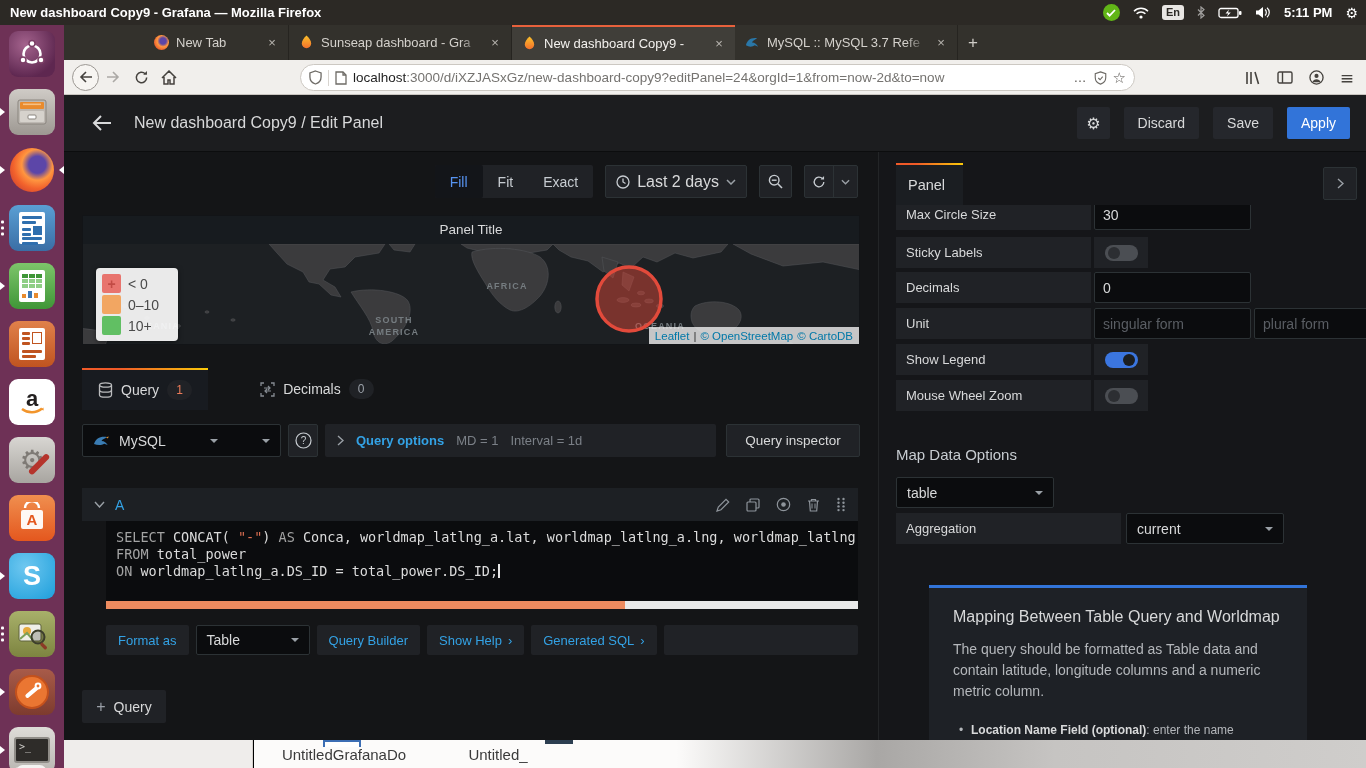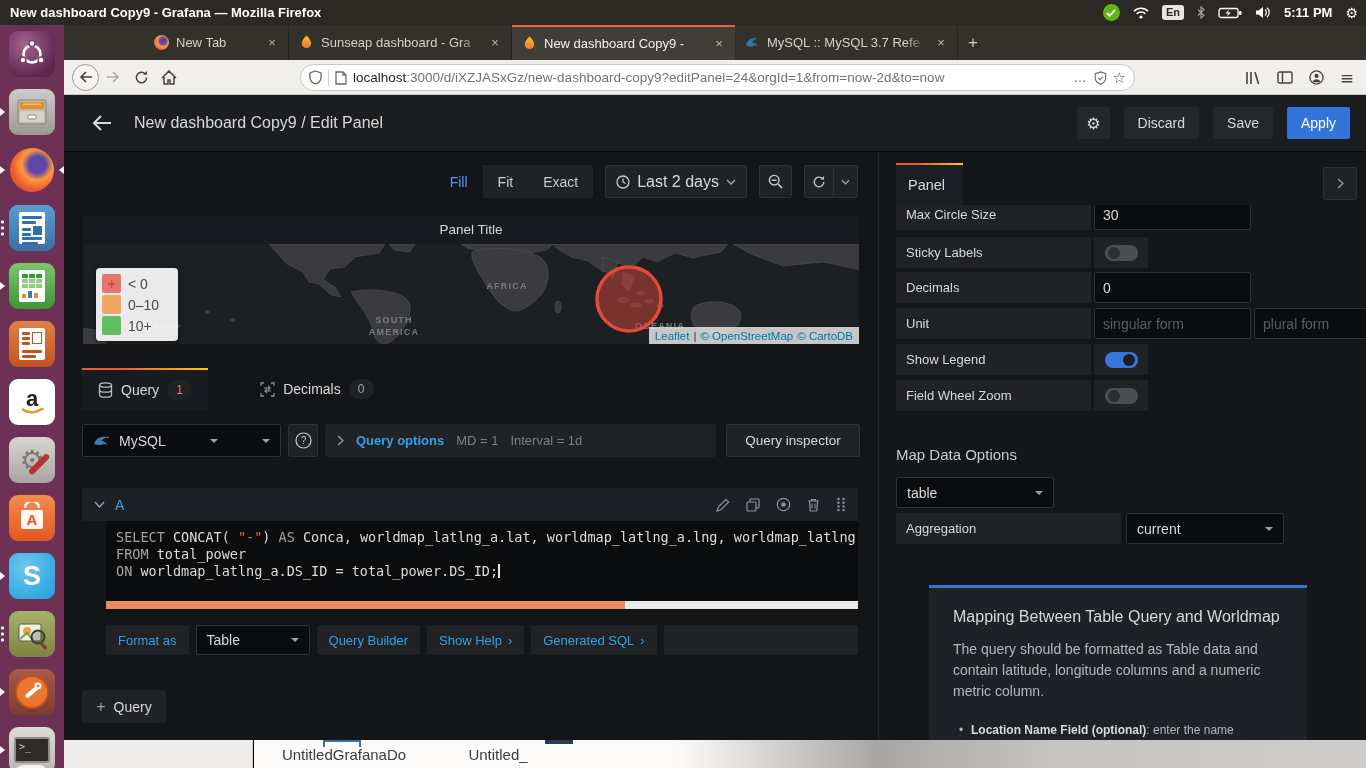--- a/index.html
+++ b/index.html
@@ -817,21 +817,21 @@
         </div>
         <div class="optrow" style="top:192px">
           <div class="optlabel">Show Legend</div>
           <div class="togglebox" data-on="true">
               <div class="track">
                 <div class="knob"></div>
               </div>
             </div>
         </div>
         <div class="optrow" style="top:228px">
-          <div class="optlabel">Field Wheel Zoom</div>
+          <div class="optlabel">Mouse Wheel Zoom</div>
           <div class="togglebox" data-on="false">
               <div class="track">
                 <div class="knob"></div>
               </div>
             </div>
         </div>
 
         <div id="mapdata-hdr">Map Data Options</div>
 
         <div class="optrow" style="top:325px">

